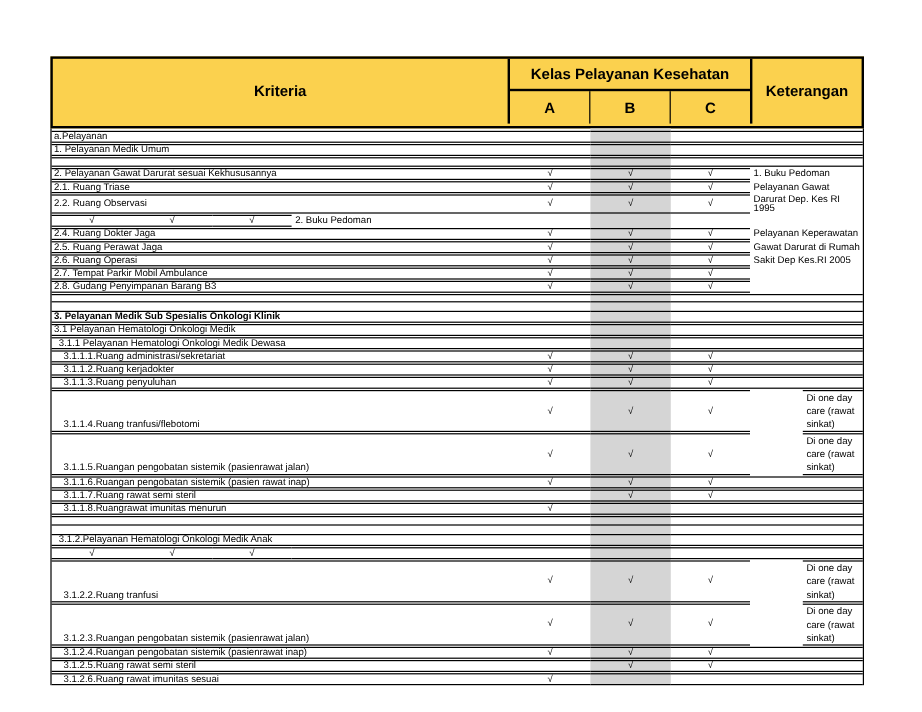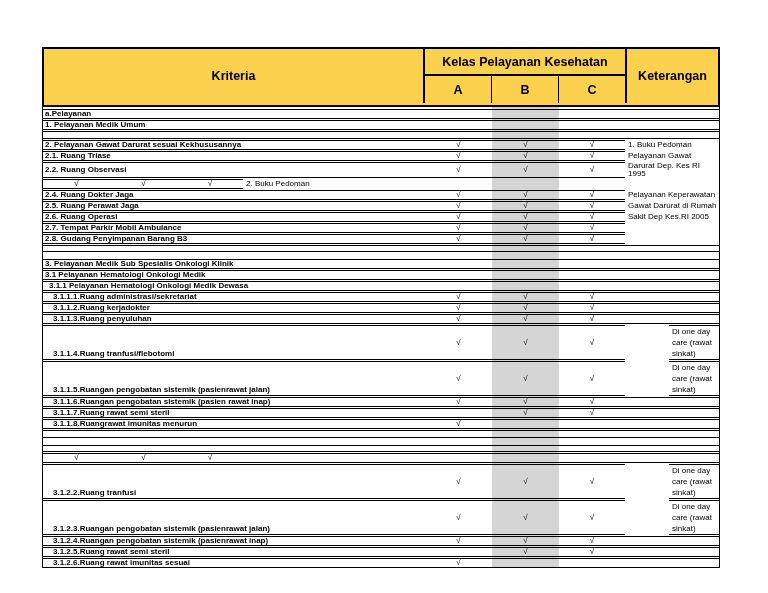--- a/index.html
+++ b/index.html
@@ -52,21 +52,21 @@
     display:flex;position:relative;z-index:1;
     min-height:7.5px;margin-bottom:1px;
     font-size:8px;line-height:8px;
   }
   .row > div{
     box-sizing:border-box;
     border-top:1px solid var(--line);
     border-bottom:1px solid var(--line);
     display:flex;align-items:center;
   }
-  .crit{width:382px;padding-left:2px;font-weight:bold;}
+  .crit{width:382px;padding-left:2px;}
   .ca,.cb,.cc{justify-content:center;}
   .ca{width:67px}.cb{width:67px}.cc{width:66px}
   .ket{flex:1;padding-left:3px;white-space:pre-line;}
   .row.bold .crit{font-weight:bold;}
   .row.mk > .ket{border-top:none;border-bottom:none;}
   .row.tall{min-height:25px;}
   .row.tall .crit{align-items:flex-end;padding-bottom:1px;}
   .row.tall .ket{line-height:11px;margin-left:44px;}
   .spacer{height:6px;position:relative;z-index:1;}
 </style>
@@ -352,20 +352,21 @@
       </div>
       <div class="row">
         <div class="crit" style="padding-left: 2px;"></div>
         <div class="ca"></div>
         <div class="cb"></div>
         <div class="cc"></div>
         <div class="ket"></div>
       </div>
       <div class="spacer"></div>
       <div class="row">
+        <div class="crit" style="padding-left: 6px;">3.1.2.Pelayanan Hematologi Onkologi Medik Anak</div>
         <div class="ca"></div>
         <div class="cb"></div>
         <div class="cc"></div>
         <div class="ket"></div>
       </div>
       <div class="row">
         <div class="ca">
           <span>√</span>
         </div>
         <div class="cb">

